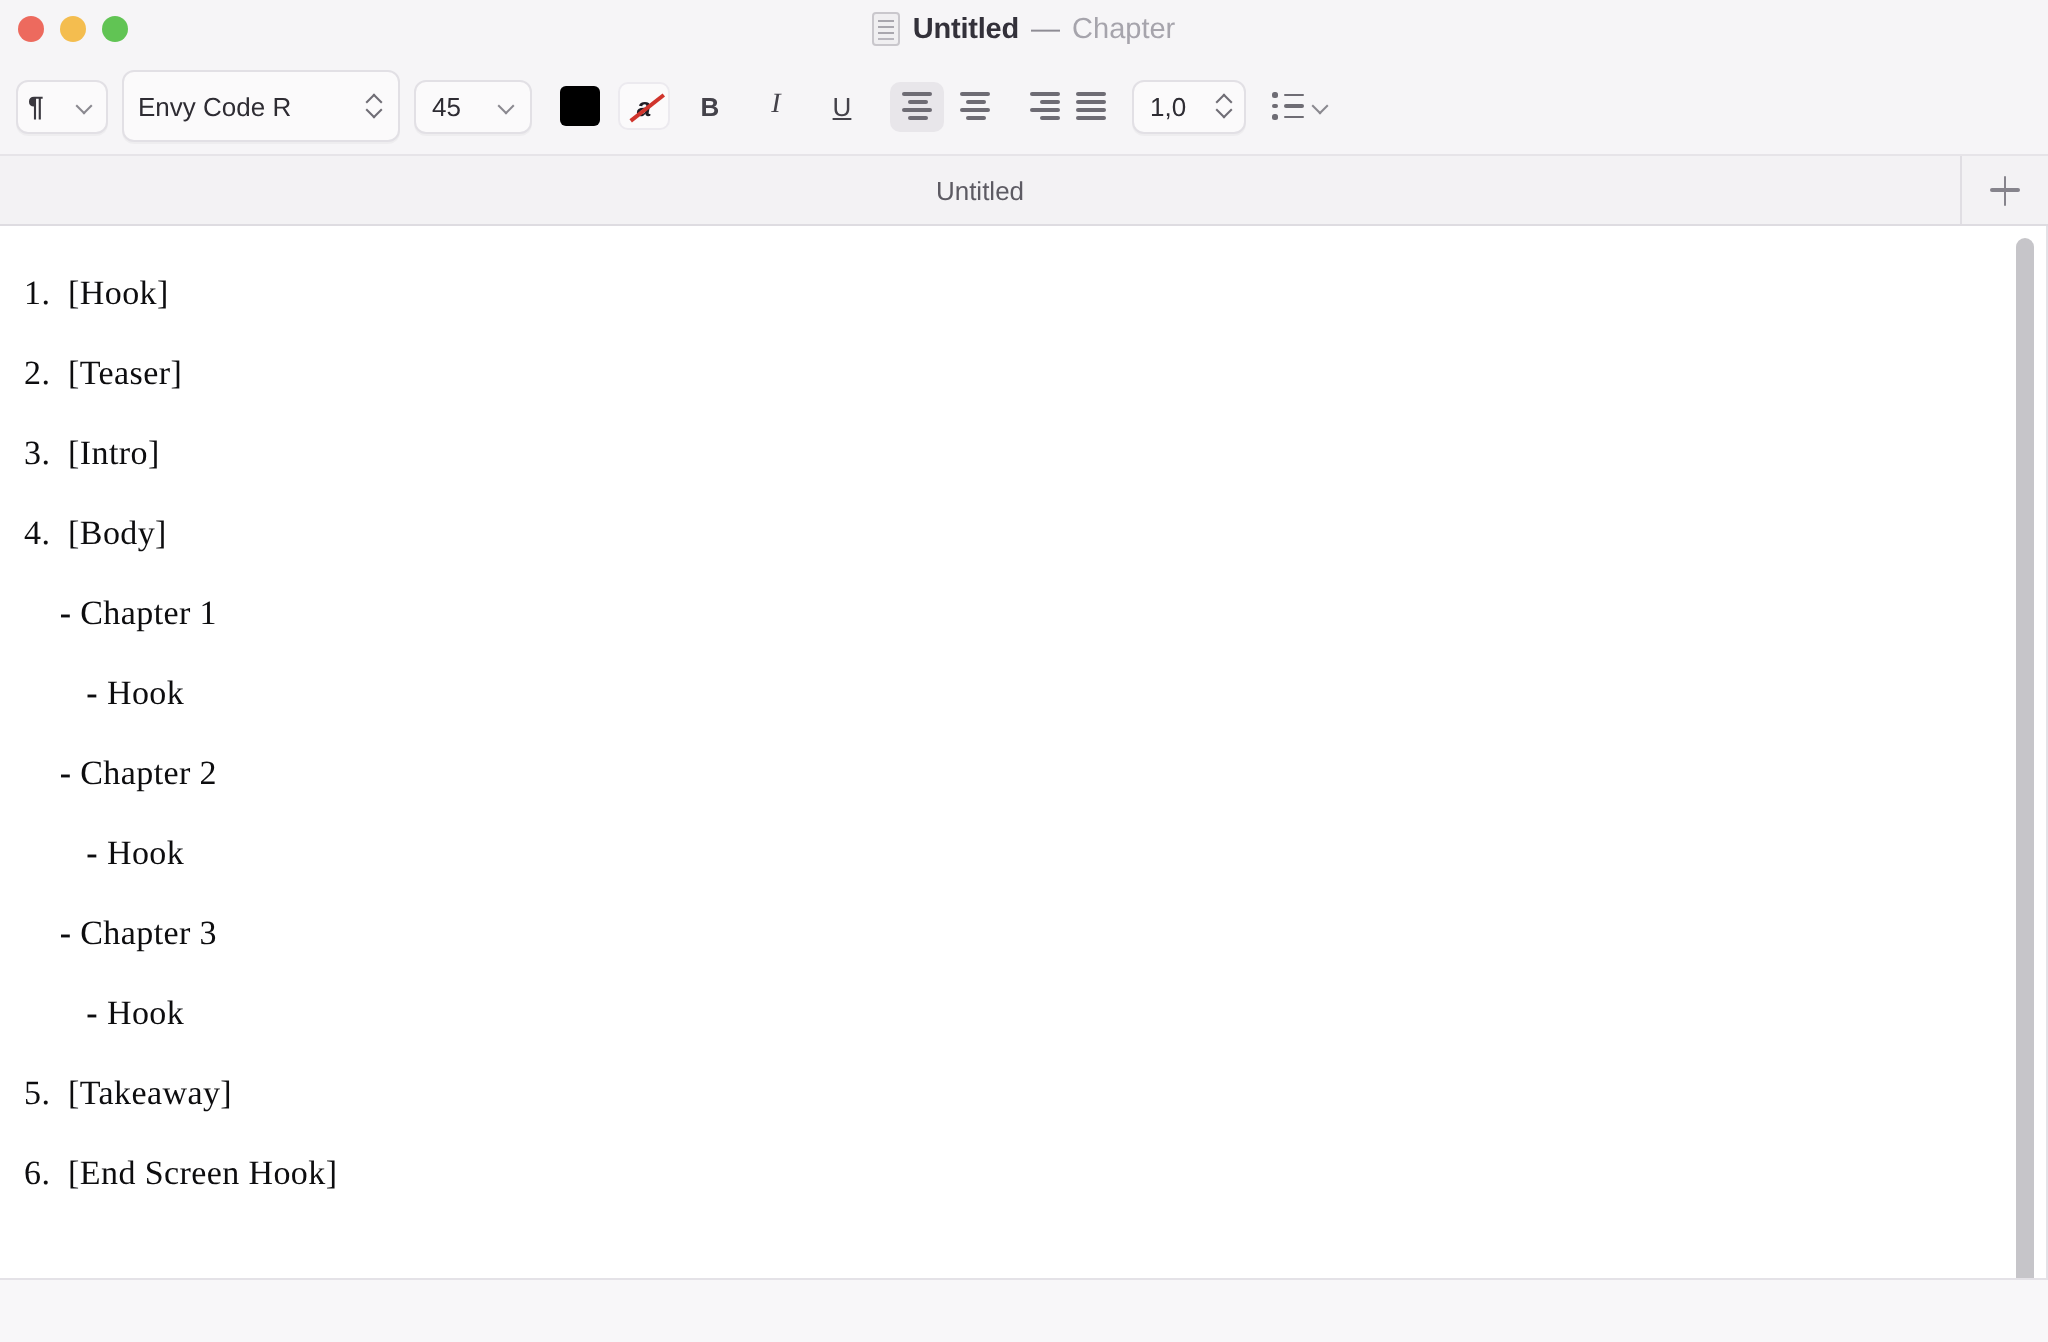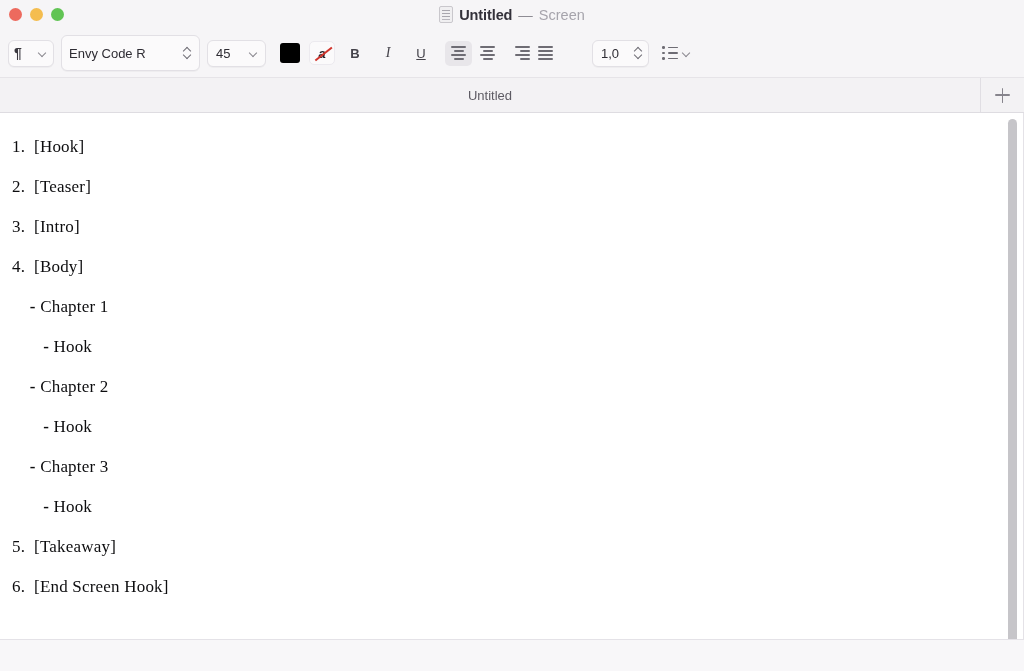--- a/index.html
+++ b/index.html
@@ -93,21 +93,21 @@
     content: ""; position: absolute; left: 1px;
     width: 5px; height: 5px;
     border-left: 1.3px solid #6f6d75; border-top: 1.3px solid #6f6d75;
   }
   .stepper::before { top: 2px; transform: rotate(45deg); }
   .stepper::after  { top: 6px; transform: rotate(-135deg); }
 
   .font-ctl { width: 139px; padding: 17px 7px; justify-content: space-between; }
   .style-ctl { width: 153px; padding: 0 7px; justify-content: space-between; }
   .size-ctl { width: 59px; padding: 0 6px 0 8px; justify-content: space-between; }
-  .spacing-ctl { width: 57px; padding: 0 5px 0 8px; justify-content: space-between; margin-left: 26px; }
+  .spacing-ctl { width: 57px; padding: 0 5px 0 8px; justify-content: space-between; }
   .ctl-text {
     font-size: 13px; color: #2e2c33; white-space: nowrap; overflow: hidden;
   }
 
   .swatch-btn {
     width: 24px; height: 24px;
     display: flex; align-items: center; justify-content: center;
     margin-left: 5px;
   }
   .swatch {
@@ -242,21 +242,21 @@
   <div class="titlebar">
     <div class="traffic">
       <span class="dot red"></span>
       <span class="dot yellow"></span>
       <span class="dot green"></span>
     </div>
     <div class="title-center">
       <span class="doc-icon"></span>
       <span class="title-name">Untitled</span>
       <span class="title-dash">—</span>
-      <span class="title-state">Screen</span>
+      <span class="title-state">Chapter</span>
     </div>
   </div>
 
   <div class="toolbar">
 
     <div class="ctl para-ctl">
       <span class="pilcrow">¶</span>
       <span class="chev"></span>
     </div>
 

